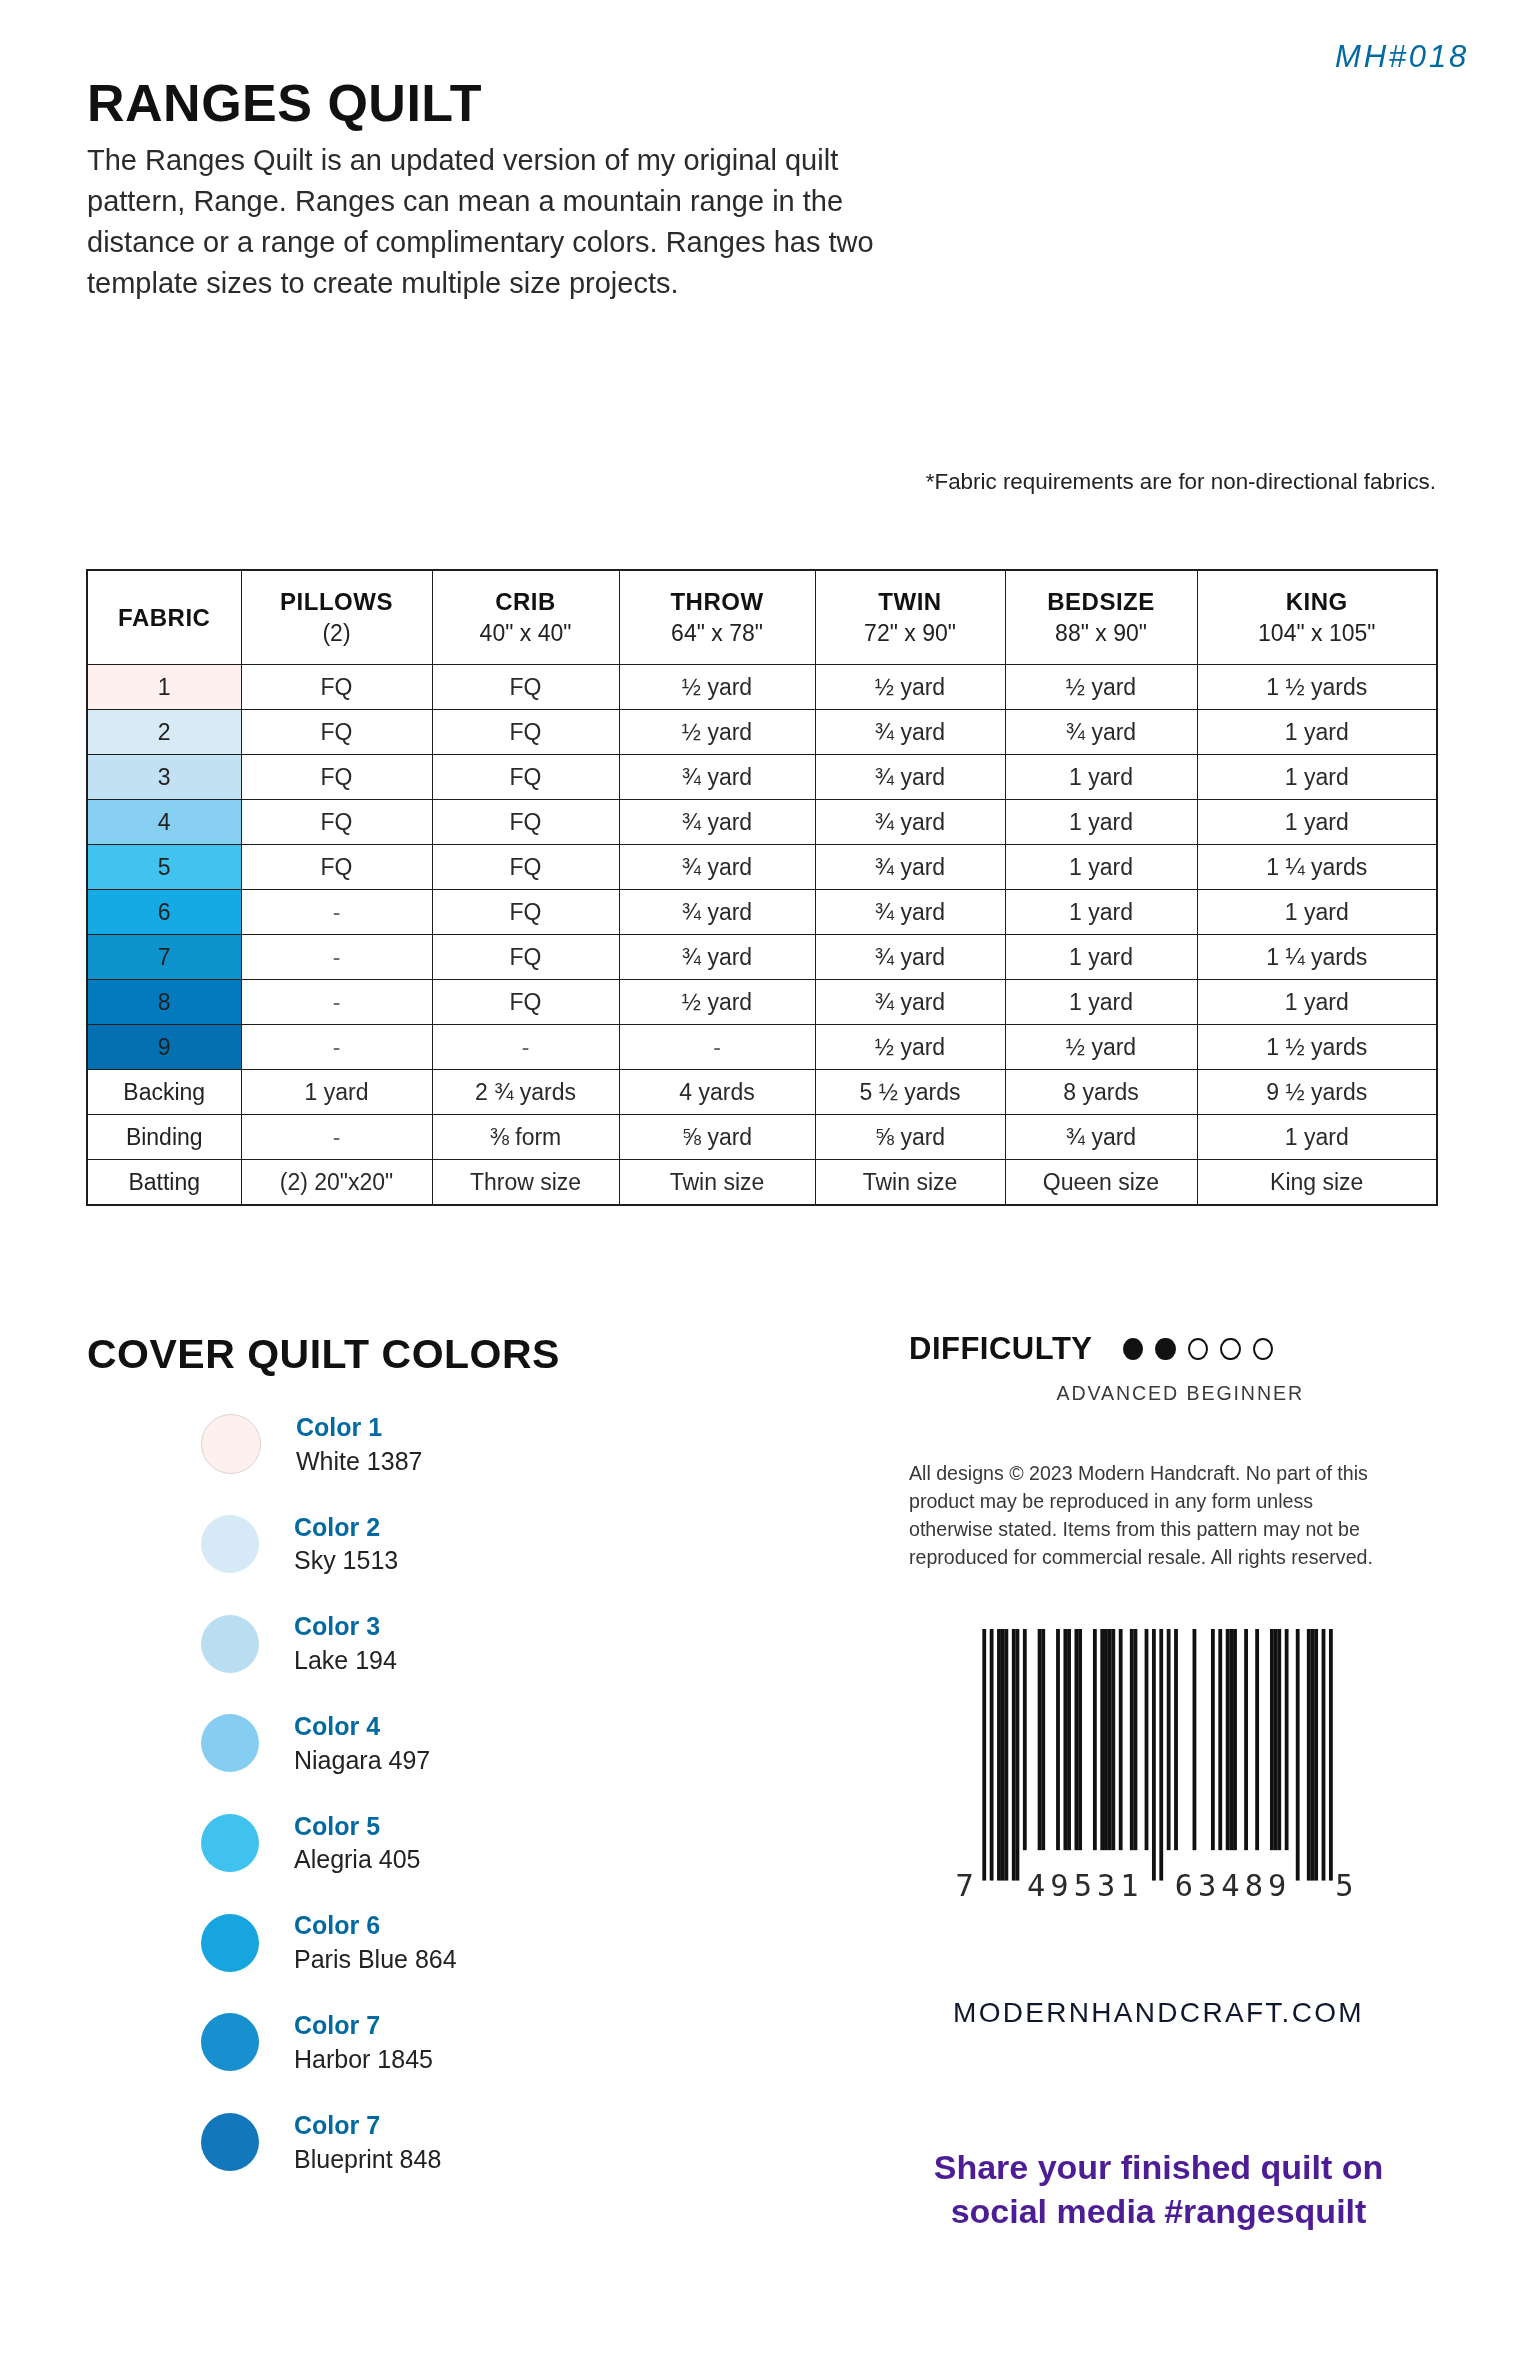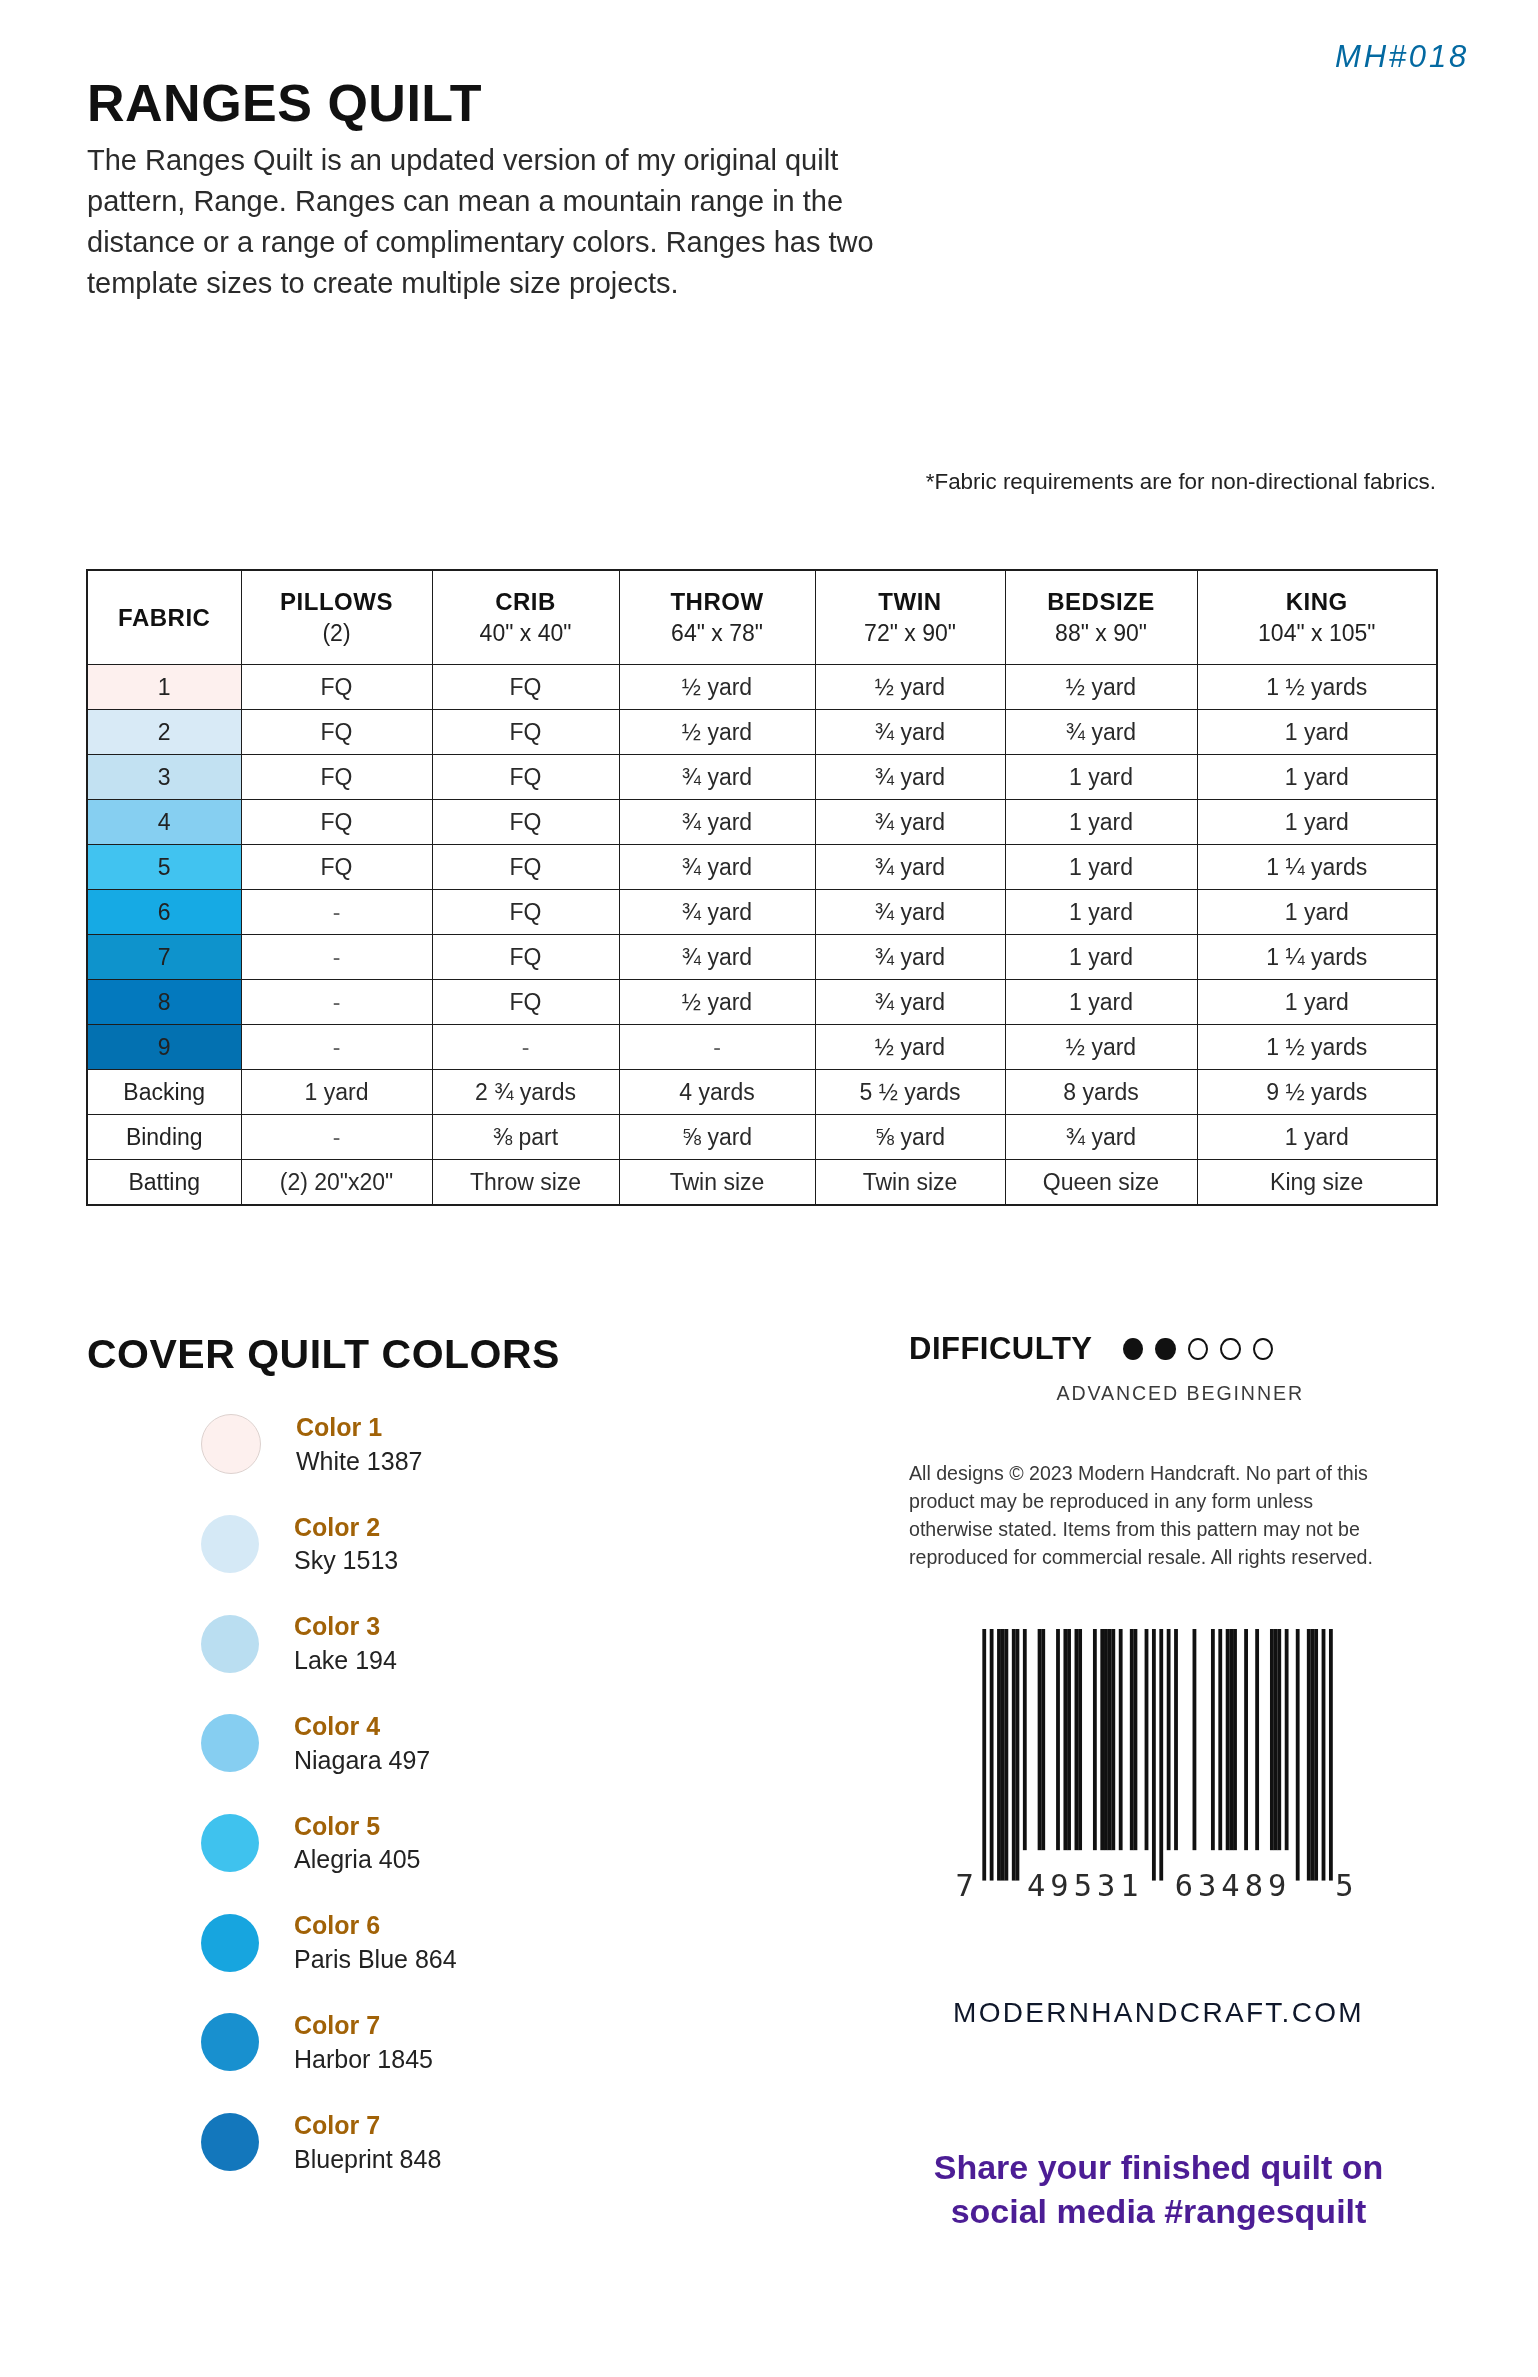--- a/index.html
+++ b/index.html
@@ -25,21 +25,21 @@
   td.dash{color:#666;}
 
   
   .colors-col{position:absolute;left:87px;top:1331px;width:708px;}
   .colors-heading{font-size:41px;font-weight:700;color:#111;letter-spacing:0.5px;}
   .colors-sub{font-size:30px;font-weight:400;color:#222;margin-top:9.3px;}
   .swatches{margin-left:114px;margin-top:35px;}
   .swatch{display:flex;align-items:center;margin-bottom:37px;}
   .swatch-circle{width:58px;height:58px;border-radius:50%;flex:0 0 58px;}
   .swatch-text{margin-left:35px;}
-  .swatch-label{font-size:25px;font-weight:700;color:#a16207;}
+  .swatch-label{font-size:25px;font-weight:700;color:#0369a1;}
   .swatch-name{font-size:25px;font-weight:400;color:#222;margin-top:4.7px;}
 
   
   .right-col{position:absolute;left:909px;top:1331px;width:499px;}
   .diff-row{display:flex;align-items:center;}
   .diff-heading{font-size:31px;font-weight:700;color:#111;letter-spacing:0.5px;}
   .dots{display:flex;align-items:center;margin-left:30px;}
   .dot{width:20.5px;height:22.4px;border-radius:50%;margin-right:12px;box-sizing:border-box;}
   .dot.filled{background:#111;}
   .dot.hollow{border:2.3px solid #111;background:#fff;}
@@ -188,21 +188,21 @@
             <td>1 yard</td>
             <td>2 ¾ yards</td>
             <td>4 yards</td>
             <td>5 ½ yards</td>
             <td>8 yards</td>
             <td>9 ½ yards</td>
           </tr>
           <tr>
             <td class="row-label">Binding</td>
             <td class="dash">-</td>
-            <td>⅜ part</td>
+            <td>⅜ form</td>
             <td>⅝ yard</td>
             <td>⅝ yard</td>
             <td>¾ yard</td>
             <td>1 yard</td>
           </tr>
           <tr>
             <td class="row-label">Batting</td>
             <td>(2) 20"x20"</td>
             <td>Throw size</td>
             <td>Twin size</td>

